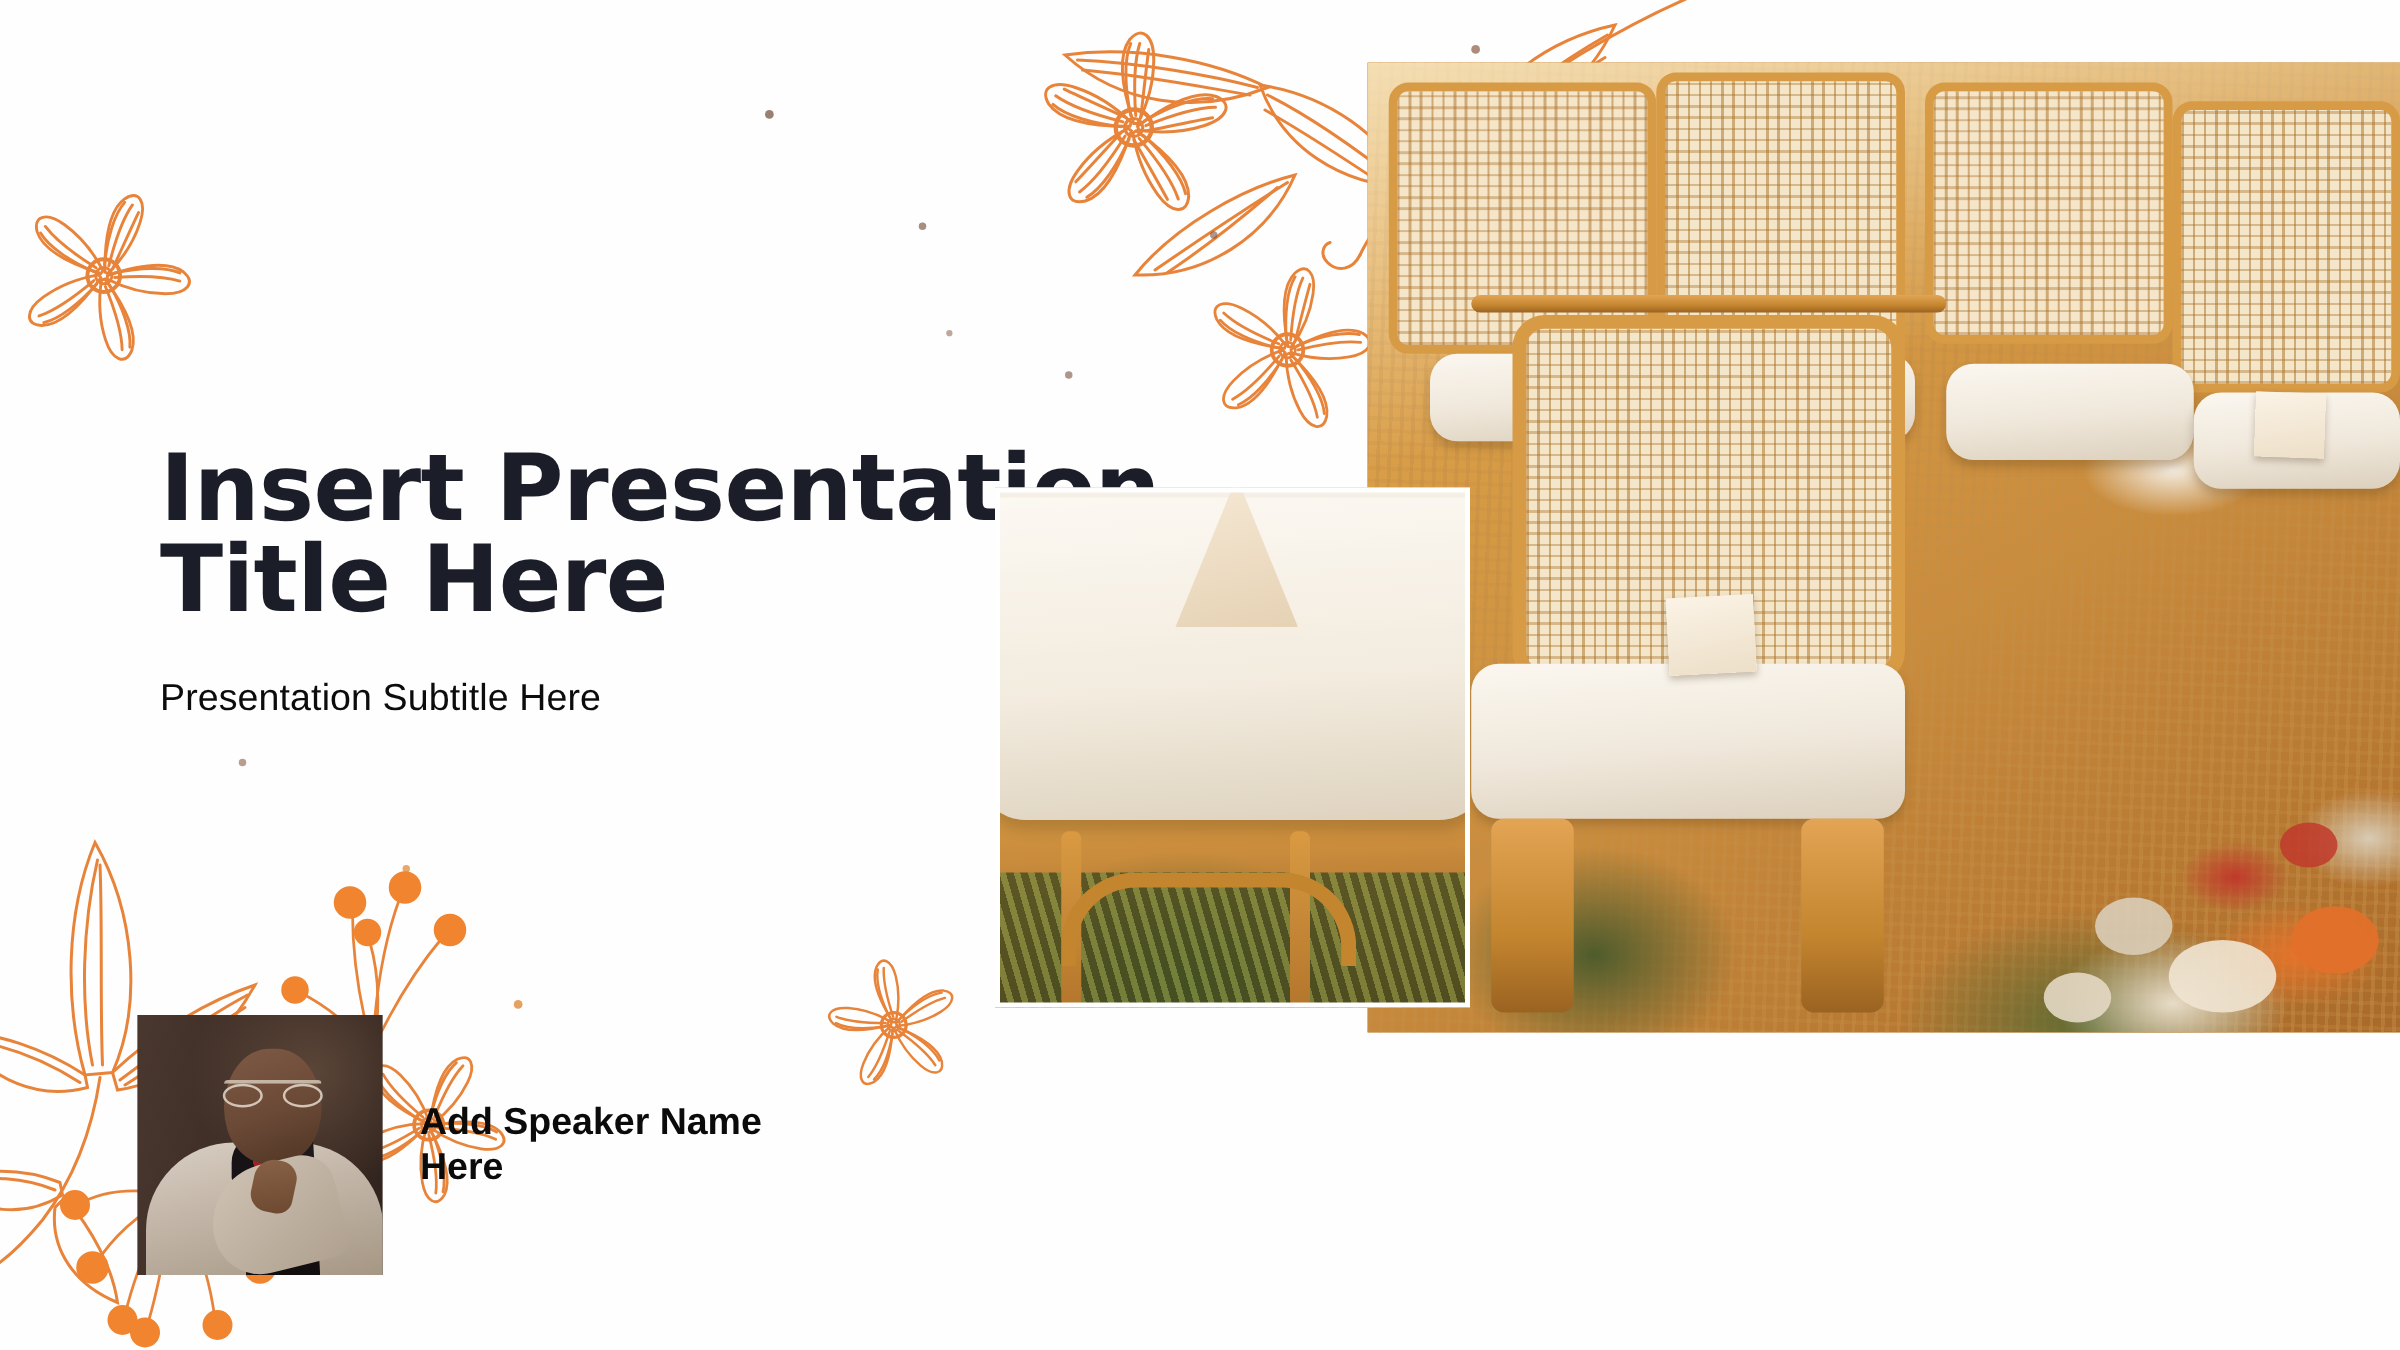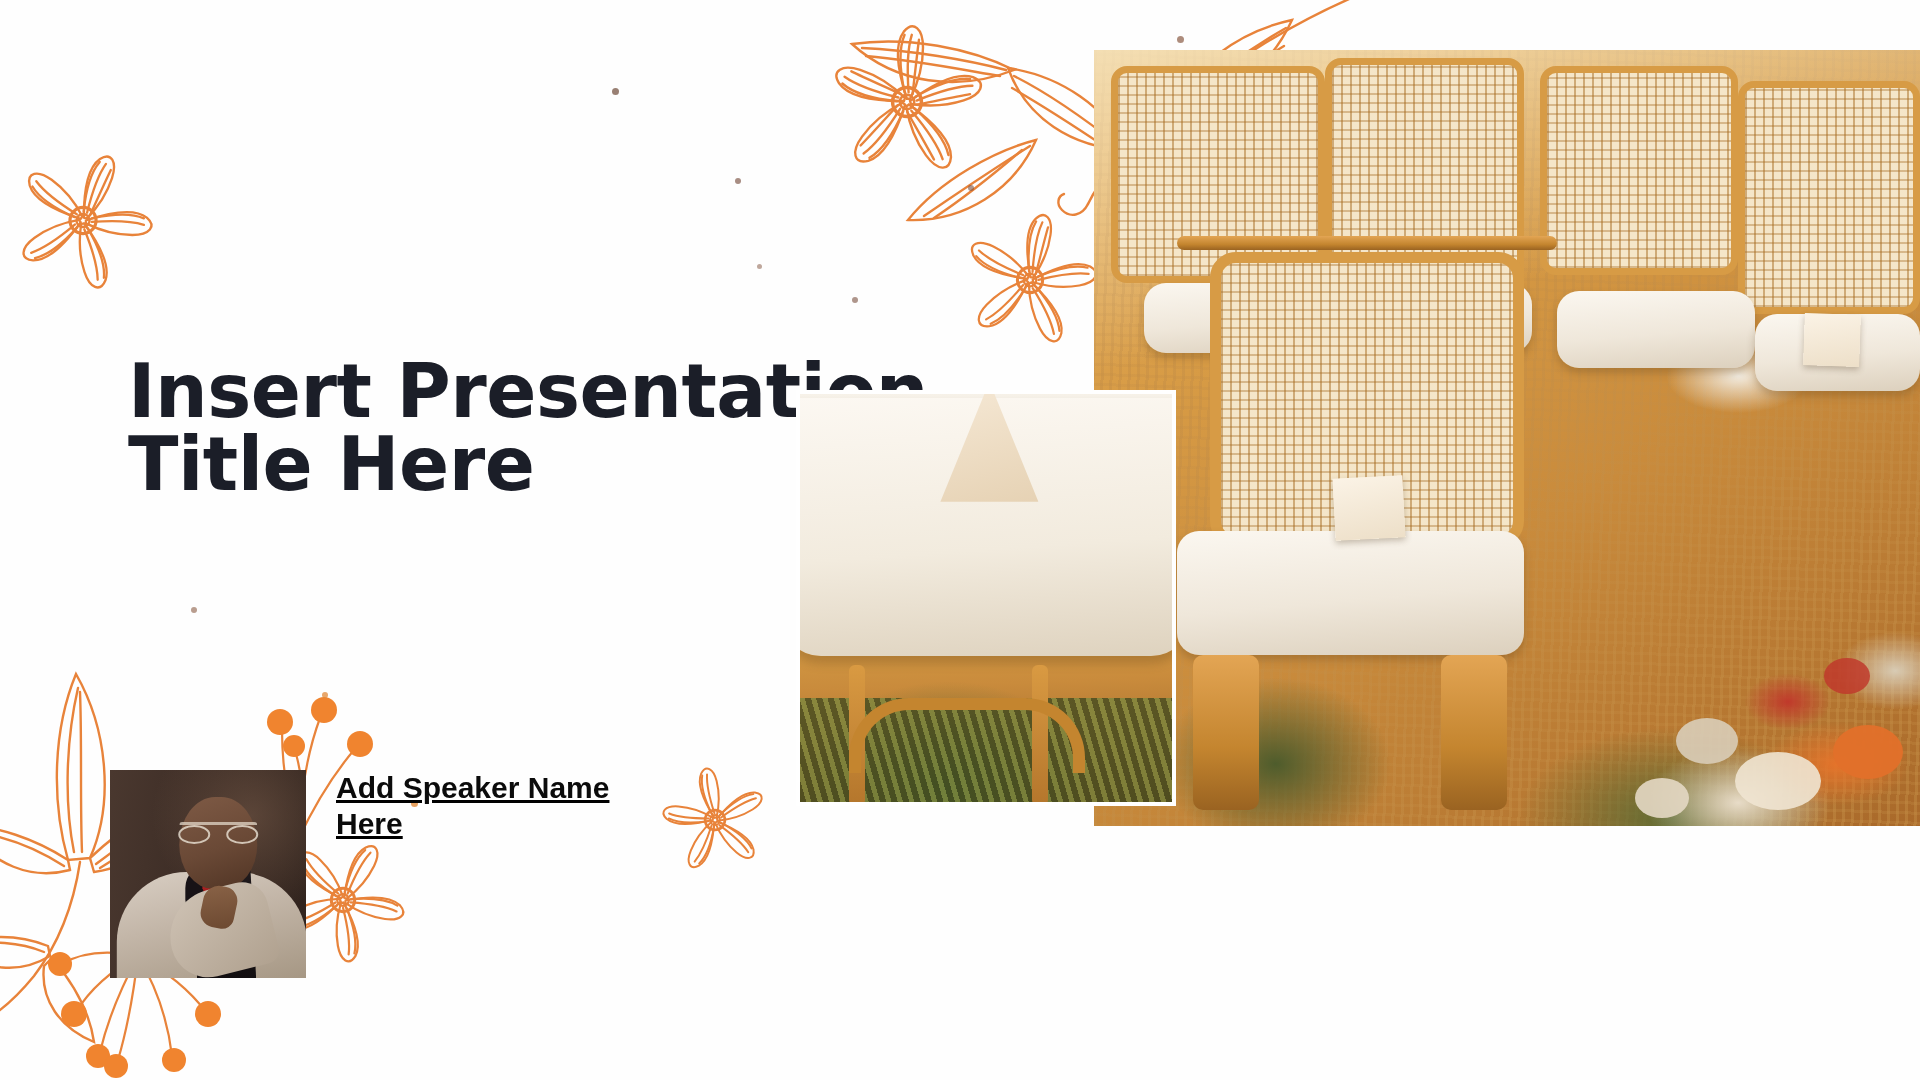--- a/index.html
+++ b/index.html
@@ -37,22 +37,22 @@
     margin-top:40px;
     font-size:30px;
     font-weight:400;
     color:#0C0C0C;
     letter-spacing:0.1px;
     font-family:"Liberation Sans", sans-serif;
   }
 
   
   #speaker-block {
-    position:absolute; left:110px; top:770px;
-    display:flex; gap:30px;text-decoration:underline;
+    position:absolute; left:110px; top:812px;
+    display:flex; align-items:center; gap:30px;
   }
   #speaker-photo {
     width:196px; height:208px;
     position:relative;
     overflow:hidden;
     background:#3A2B25;
     flex:0 0 auto;
   }
   #speaker-photo .bg {
     position:absolute; inset:0;
@@ -513,20 +513,21 @@
   <div class="deco" style="left:1177px;top:36px;width:7px;height:7px;border-radius:50%;background:#8A5B45;opacity:.7;"></div>
   <div class="deco" style="left:1185px;top:228px;width:6px;height:6px;border-radius:50%;background:#8A5B45;opacity:.65;"></div>
   <div class="deco" style="left:411px;top:800px;width:7px;height:7px;border-radius:50%;background:#E08A3A;opacity:.8;"></div>
   <div class="deco" style="left:191px;top:607px;width:6px;height:6px;border-radius:50%;background:#8A5B45;opacity:.6;"></div>
   <div class="deco" style="left:131px;top:812px;width:6px;height:6px;border-radius:50%;background:#7A5040;opacity:.6;"></div>
   <div class="deco" style="left:322px;top:692px;width:6px;height:6px;border-radius:50%;background:#E08A3A;opacity:.75;"></div>
 
   <div id="text-block">
     <div id="page-title">Insert Presentation
 Title Here</div>
+    <div id="page-subtitle">Presentation Subtitle Here</div>
   </div>
 
   <div id="speaker-block">
     <div id="speaker-photo">
       <div class="bg"></div>
       <div class="jacket"></div>
       <div class="lapel-l"></div>
       <div class="lapel-r"></div>
       <div class="neck"></div>
       <div class="turtleneck"></div>

